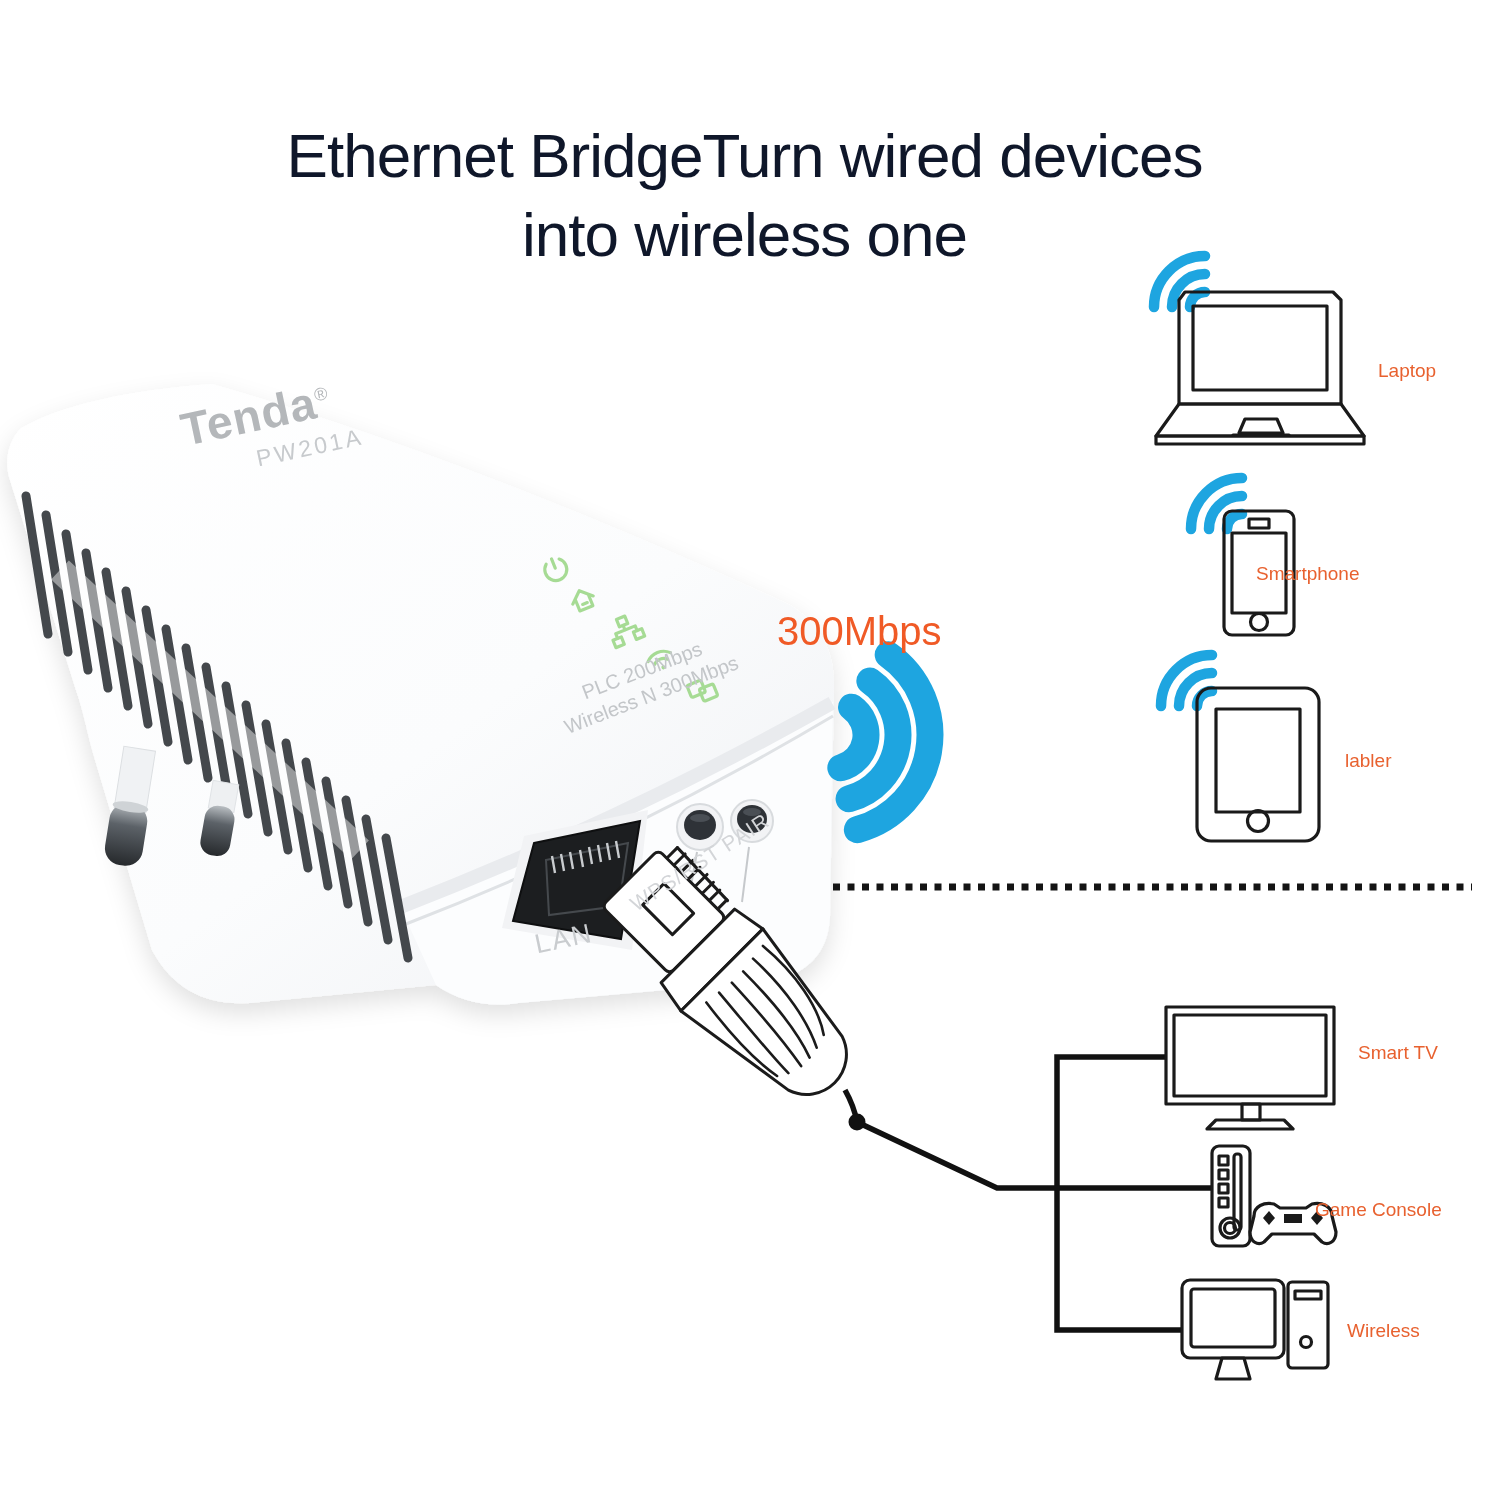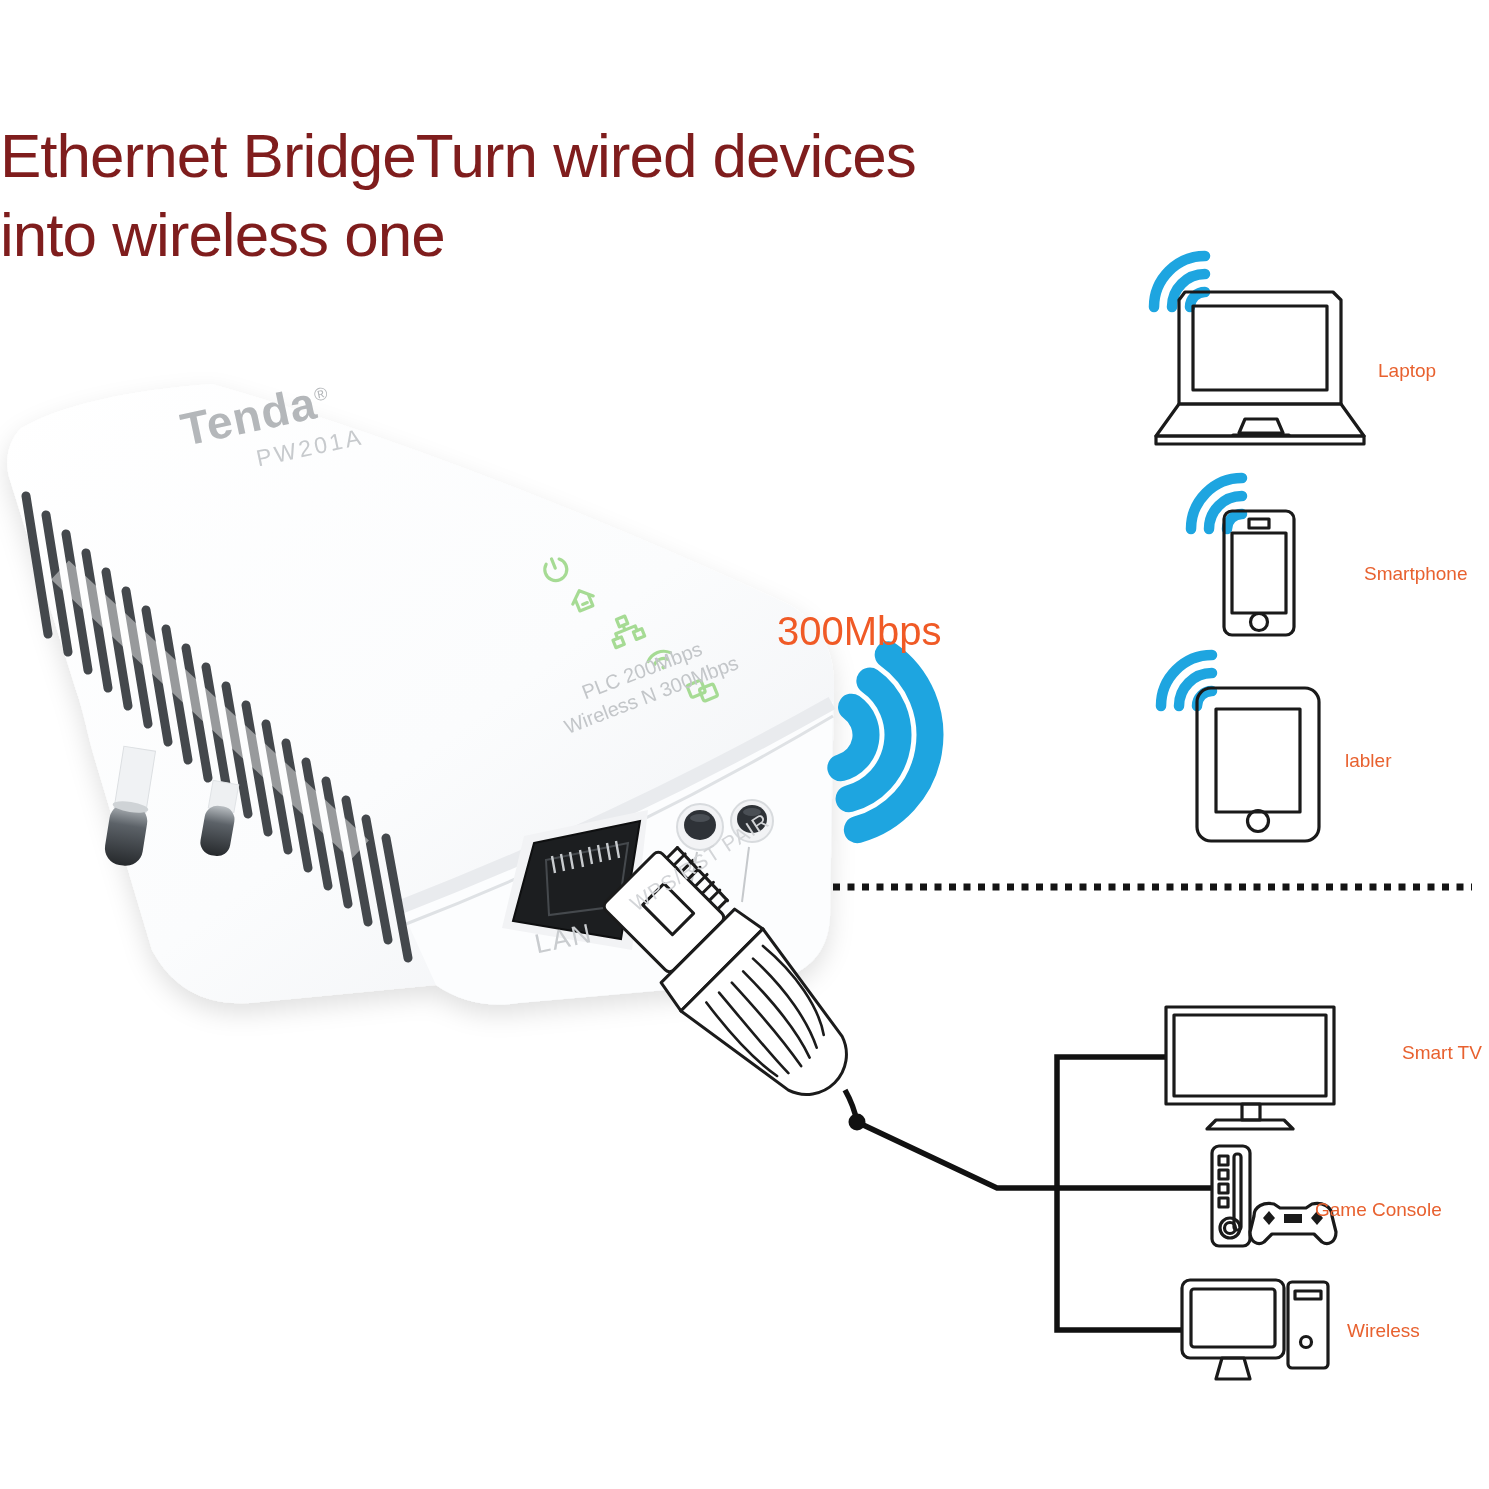--- a/index.html
+++ b/index.html
@@ -1,26 +1,26 @@
 <!DOCTYPE html>
 <html><head>
 <meta charset="utf-8">
 <style>
   html,body{margin:0;padding:0;background:#ffffff;}
   body{width:1489px;height:1489px;position:relative;overflow:hidden;
        font-family:"Liberation Sans", sans-serif;}
   .art{position:absolute;left:0;top:0;}
-  .title{position:absolute;top:116px;left:0;right:0;
-         color:#7f1d1d;font-size:62px;line-height:1.28;font-weight:400;letter-spacing:-1px;}
+  .title{position:absolute;top:116px;left:0;right:0;text-align:center;
+         color:#0f172a;font-size:62px;line-height:1.28;font-weight:400;letter-spacing:-1px;}
   .speed-callout{position:absolute;left:733px;top:609px;color:#f05a26;font-size:40px;font-weight:400;margin-left:44px;}
   .dev-label{position:absolute;color:#e8612f;font-size:19px;font-weight:400;white-space:nowrap;}
   .lbl-laptop{left:1378px;top:360px;}
-  .lbl-smartphone{left:1364px;top:563px;}
+  .lbl-smartphone{left:1256px;top:563px;}
   .lbl-tablet{left:1345px;top:750px;}
-  .lbl-smarttv{left:1358px;top:1042px;margin-left:44px;}
+  .lbl-smarttv{left:1358px;top:1042px;}
   .lbl-gameconsole{left:1315px;top:1199px;}
   .lbl-desktop{left:1347px;top:1320px;}
   .on-device{position:absolute;white-space:nowrap;transform-origin:left top;}
   .tenda-logo{left:176px;top:404px;transform:rotate(-12deg);font-size:46px;font-weight:700;
               color:#b4b7ba;letter-spacing:1px;}
   .tenda-logo sup{font-size:18px;font-weight:400;}
   .tenda-model{left:254px;top:446px;transform:rotate(-12deg);font-size:23px;color:#c7cacd;letter-spacing:3px;}
   .device-specs{left:544px;top:694px;width:200px;transform:rotate(-21deg);text-align:center;
                 font-size:20px;line-height:1.3;color:#c3c6c9;white-space:normal;}
   .lan-label{left:532px;top:930px;transform:rotate(-12deg);font-size:27px;color:#c9cccf;letter-spacing:2px;}

